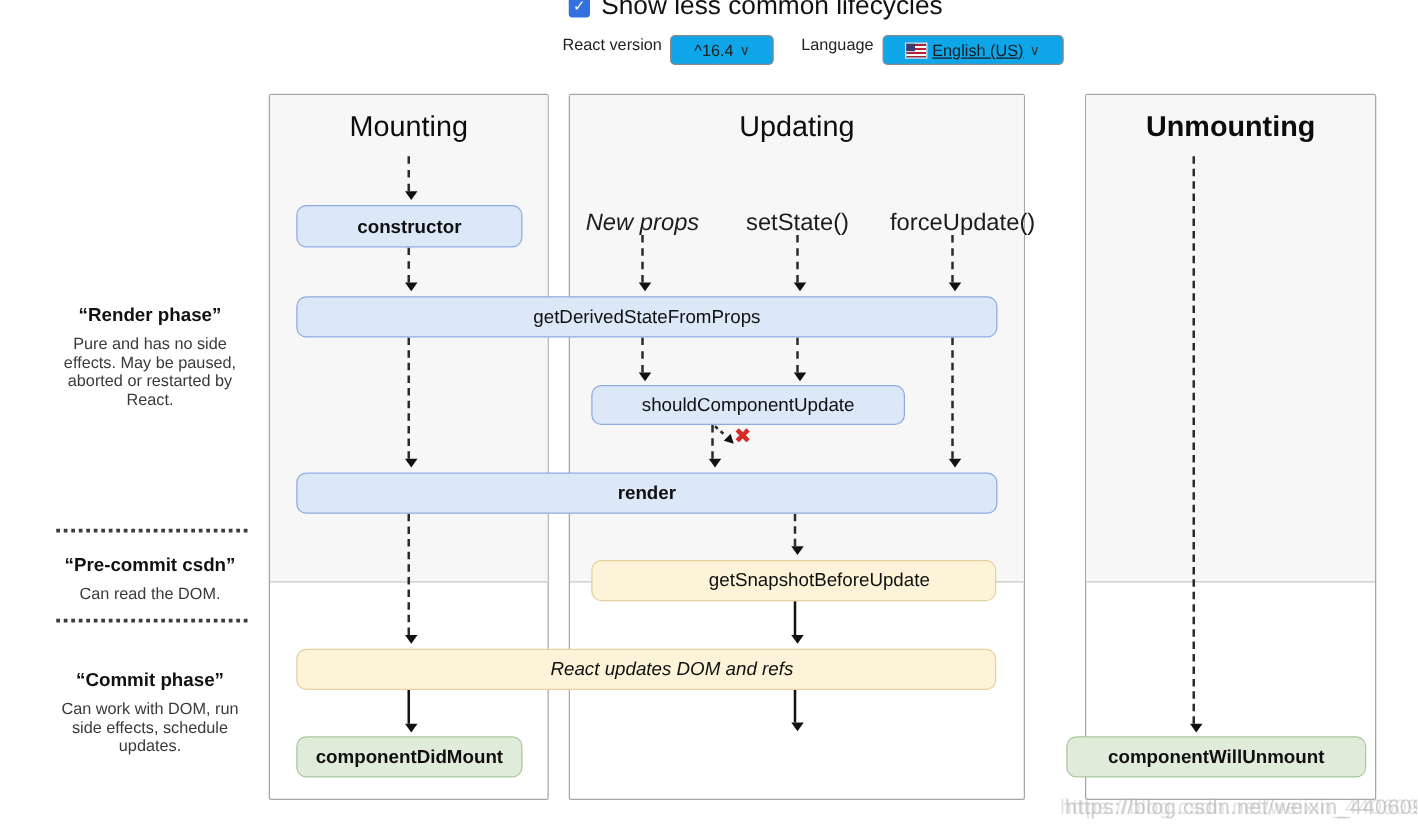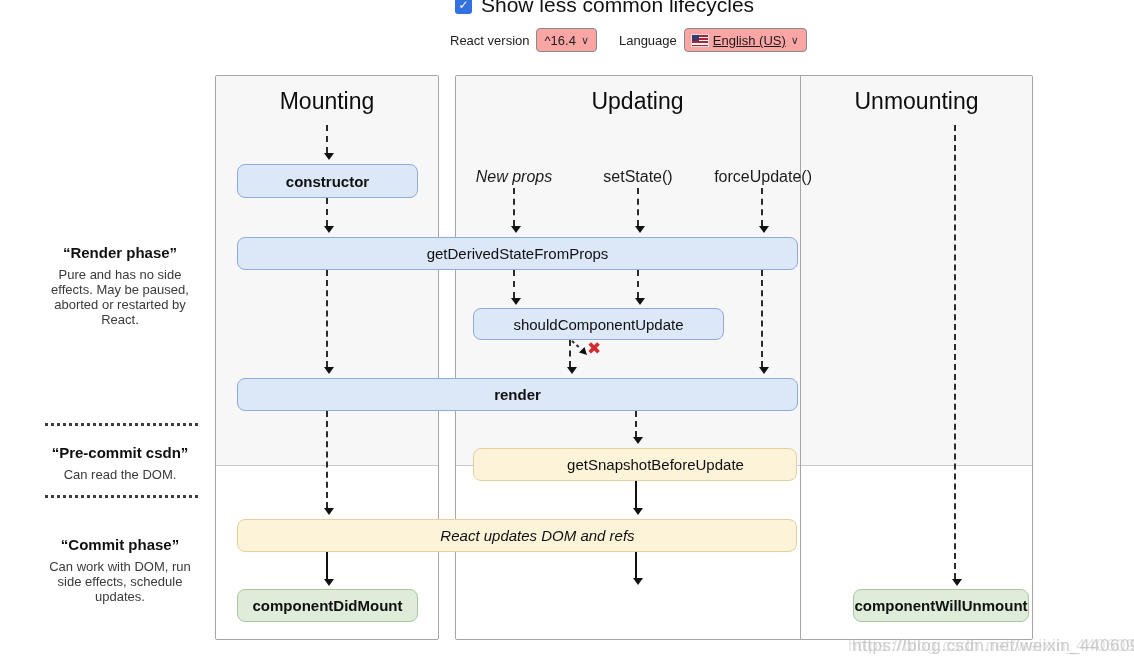--- a/index.html
+++ b/index.html
@@ -4,23 +4,23 @@
 <style>
   html,body{margin:0;padding:0;background:#fff;}
   #stage{position:relative;width:1134px;height:664px;overflow:hidden;background:#fff;
          font-family:"Liberation Sans","DejaVu Sans",sans-serif;color:#111;}
 
   
   .check-row{position:absolute;top:-7px;left:455px;display:flex;align-items:center;gap:9px;}
   .checkbox{width:17px;height:17px;background:#3371de;border-radius:3px;display:flex;
             align-items:center;justify-content:center;color:#fff;font-size:12px;font-weight:bold;flex:0 0 auto;}
   .check-label{font-size:21px;color:#111;white-space:nowrap;}
-  .settings-row{position:absolute;top:28px;left:450px;display:flex;align-items:center;font-size:13px;color:#222;}
+  .settings-row{position:absolute;top:28px;left:450px;display:flex;font-size:13px;color:#222;}
   .sel{display:inline-flex;align-items:center;gap:5px;border:1px solid #8a8a8a;border-radius:4px;
-       padding:2px 7px;margin-left:7px;background:#fca5a5;height:18px;font-size:13px;cursor:default;}
+       padding:2px 18px;margin-left:7px;background:#0ea5e9;height:18px;font-size:13px;cursor:default;}
   .sel .chev{font-size:11px;color:#333;}
   .lang-label{margin-left:22px;}
   .lang-text{text-decoration:underline;color:#1b1b1b;}
   .flag{width:16px;height:11px;position:relative;flex:0 0 auto;
         background:repeating-linear-gradient(#b22234 0 1.6px,#fff 1.6px 3.2px);outline:1px solid #ddd;}
   .flag::after{content:"";position:absolute;top:0;left:0;width:7px;height:6px;background:#3c3b6e;}
 
   
   .phase{position:absolute;left:30px;width:180px;text-align:center;}
   .phase-title{font-size:15px;font-weight:bold;color:#111;}
@@ -35,21 +35,21 @@
   
   .lbox{position:absolute;border-radius:8px;display:flex;align-items:center;justify-content:center;
         font-size:15px;color:#101010;box-sizing:border-box;cursor:pointer;}
   .lbox.blue{background:#dce8f8;border:1px solid #8fabdd;}
   .lbox.yellow{background:#fcf3d8;border:1px solid #e5d09e;padding-left:41px;}
   .lbox.green{background:#dfecda;border:1px solid #a9c8a0;}
   .lbox.bold{font-weight:bold;}
   .lbox.italic{font-style:italic;}
 
   
-  .trigger{position:absolute;top:168px;width:100px;text-align:center;font-size:16px;color:#1c1c1c;}
+  .trigger{position:absolute;top:168px;width:100px;text-align:center;font-size:19px;color:#1c1c1c;}
   .trigger.italic{font-style:italic;}
 
   
   .arr{position:absolute;width:0;}
   .arr.dashed{border-left:2px dashed #2b2b2b;}
   .arr.solid{border-left:2px solid #111;}
   .arr::after{content:"";position:absolute;left:-4px;bottom:-7px;width:0;height:0;
               border-left:5px solid transparent;border-right:5px solid transparent;border-top:7px solid #111;}
   .redx{position:absolute;left:587px;top:340px;font-size:17px;font-weight:bold;color:#d62b2b;line-height:17px;}
 
@@ -97,21 +97,21 @@
   </div>
 
   <div class="panel" style="left:215px;width:222px;">
     <div class="panel-top"></div>
     <div class="panel-title">Mounting</div>
   </div>
   <div class="panel" style="left:455px;width:363px;">
     <div class="panel-top"></div>
     <div class="panel-title">Updating</div>
   </div>
-  <div class="panel" style="left:800px;width:231px;">
+  <div class="panel" style="left:868px;width:231px;font-weight:bold;">
     <div class="panel-top"></div>
     <div class="panel-title">Unmounting</div>
   </div>
 
   <div class="trigger italic" style="left:464px;">New props</div>
   <div class="trigger" style="left:588px;">setState()</div>
   <div class="trigger" style="left:712px;text-align:right;">forceUpdate()</div>
 
   <div class="arr dashed" style="left:326px;top:125px;height:28px;"></div>
   <div class="arr dashed" style="left:326px;top:198px;height:28px;"></div>
@@ -137,17 +137,17 @@
 
   <div class="arr dashed" style="left:954px;top:125px;height:454px;"></div>
 
   <div class="lbox blue bold" style="left:237px;top:164px;width:181px;height:34px;">constructor</div>
   <div class="lbox blue" style="left:237px;top:237px;width:561px;height:33px;">getDerivedStateFromProps</div>
   <div class="lbox blue" style="left:473px;top:308px;width:251px;height:32px;">shouldComponentUpdate</div>
   <div class="lbox blue bold" style="left:237px;top:378px;width:561px;height:33px;">render</div>
   <div class="lbox yellow" style="left:473px;top:448px;width:324px;height:33px;">getSnapshotBeforeUpdate</div>
   <div class="lbox yellow italic" style="left:237px;top:519px;width:560px;height:33px;">React updates DOM and refs</div>
   <div class="lbox green bold" style="left:237px;top:589px;width:181px;height:33px;">componentDidMount</div>
-  <div class="lbox green bold" style="left:853px;top:589px;width:176px;height:33px;">componentWillUnmount</div>
+  <div class="lbox green bold" style="left:853px;top:589px;width:240px;height:33px;">componentWillUnmount</div>
 
   <div class="watermark">https://blog.csdn.net/weixin_44060960</div>
 
 </div>
 
 </body></html>

